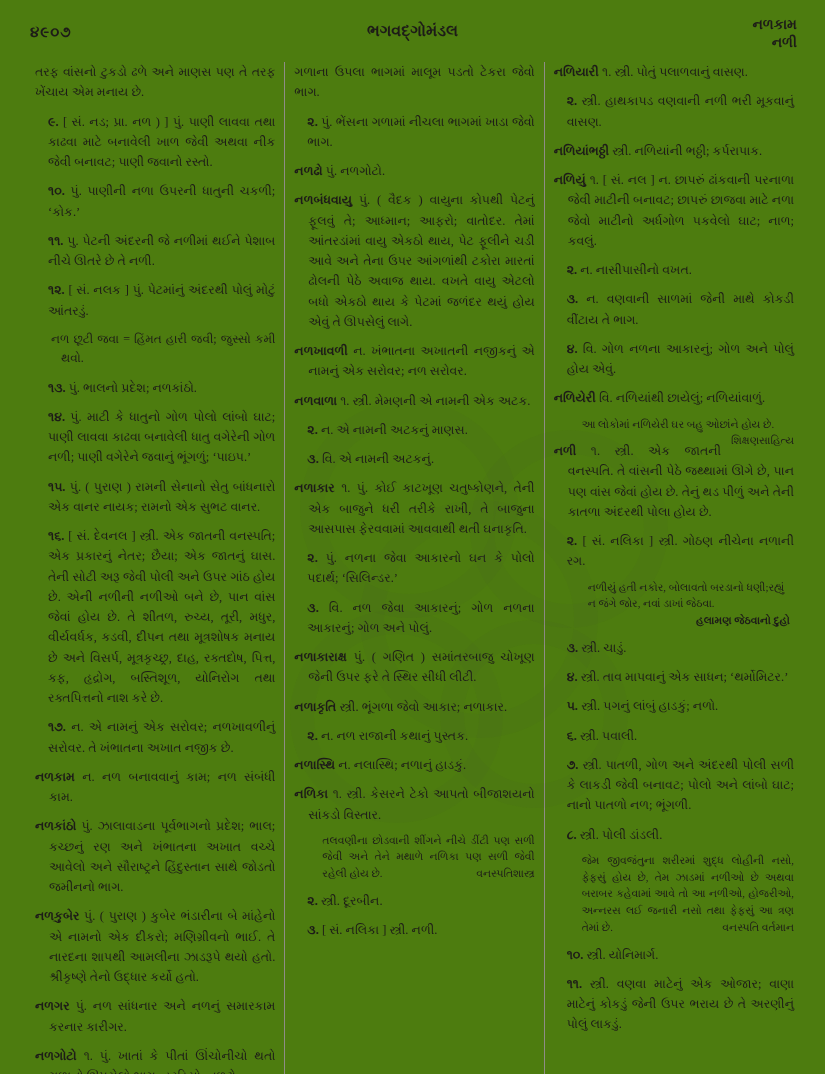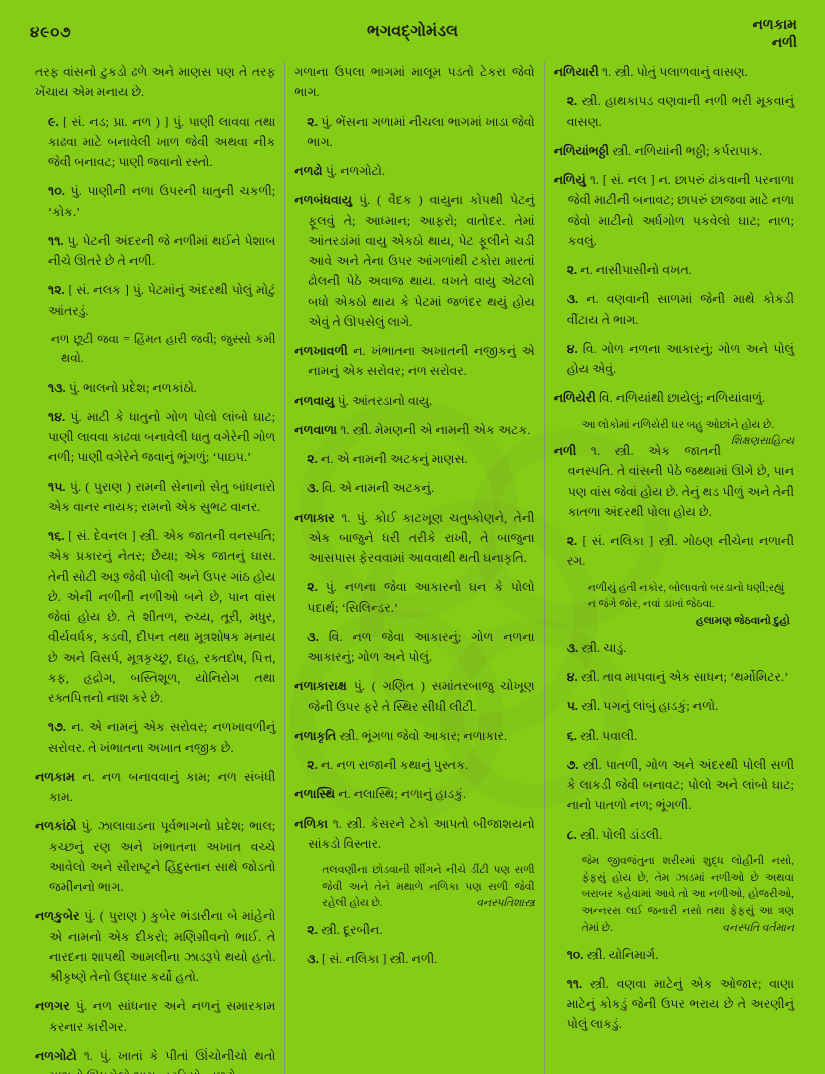--- a/index.html
+++ b/index.html
@@ -1,40 +1,40 @@
 <!DOCTYPE html>
 <html lang="gu"><head>
 <meta charset="utf-8">
 <title>ભગવદ્ગોમંડલ</title>
 <style>
   html,body{margin:0;padding:0;background:#d8d5cf;}
   .page{
     position:relative;width:825px;height:1074px;margin:0 auto;
-    background:#84cc16;color:#1d1b18;overflow:hidden;
+    background:#4d7c0f;color:#1d1b18;overflow:hidden;
     font-family:"Liberation Serif","DejaVu Serif",serif;
   }
   
   .header{position:relative;height:60px;}
   .page-number{position:absolute;left:30px;top:24px;font-weight:bold;font-size:15px;letter-spacing:1px;}
   .book-title{position:absolute;left:0;right:0;top:22px;text-align:center;font-weight:bold;font-size:16px;}
   .guide-words{position:absolute;right:28px;top:16px;text-align:right;font-weight:bold;font-size:14px;line-height:1.3;}
   .guide-words span{display:block;}
   
   .columns{display:flex;align-items:stretch;padding:2px 22px 0 26px;min-height:985px;}
   .col{flex:1 1 0;padding:0 9px 12px 9px;min-width:0;}
   .col + .col{border-left:1px solid #8f8c86;}
   .blk{margin:0 0 9px;font-size:12.5px;line-height:1.62;text-align:justify;}
   .hw{font-weight:bold;}
   .num{font-weight:bold;}
   .b-cont{}
   .b-entry{padding-left:14px;text-indent:-14px;}
   .b-sense{padding-left:13px;}
   .b-idiom{padding-left:26px;text-indent:-10px;font-size:12px;}
   .b-quote{padding-left:28px;font-size:10.8px;line-height:1.55;margin-top:-2px;}
-  .b-quote .src{float:right;margin-left:10px;font-size:10.8px;font-style:italic;}
+  .b-quote .src{float:right;margin-left:10px;font-size:10.8px;}
   .b-verse{padding-left:34px;font-size:10.8px;line-height:1.55;margin-top:-2px;text-align:left;}
   .b-verse .src{display:block;text-align:right;padding-right:4px;font-weight:bold;}
   
   .wm{position:absolute;border-radius:50%;border:24px solid rgba(70,66,60,0.045);pointer-events:none;}
   .wm1{width:170px;height:170px;left:300px;top:400px;}
   .wm2{width:190px;height:190px;left:360px;top:500px;}
   .wm3{width:165px;height:165px;left:290px;top:610px;}
   .wm4{width:150px;height:150px;left:470px;top:430px;}
   .wm5{width:140px;height:140px;left:440px;top:620px;}
 </style>
@@ -75,21 +75,20 @@
         <p class="blk b-entry"><span class="hw">નળકુબેર</span> <span class="txt">પું. ( પુરાણ ) કુબેર ભંડારીના બે માંહેનો એ નામનો એક દીકરો; મણિગ્રીવનો ભાઈ. તે નારદના શાપથી આમલીના ઝાડરૂપે થયો હતો. શ્રીકૃષ્ણે તેનો ઉદ્ધાર કર્યો હતો.</span></p>
         <p class="blk b-entry"><span class="hw">નળગર</span> <span class="txt">પું. નળ સાંધનાર અને નળનું સમારકામ કરનાર કારીગર.</span></p>
         <p class="blk b-entry"><span class="hw">નળગોટો</span> <span class="txt">૧. પું. ખાતાં કે પીતાં ઊંચોનીચો થતો ગળાનો ઊપસેલો ભાગ; હરડિયો; નળઢો;</span></p>
       </div>
       <div class="col">
         <p class="blk b-cont"><span class="txt">ગળાના ઉપલા ભાગમાં માલૂમ પડતો ટેકરા જેવો ભાગ.</span></p>
         <p class="blk b-sense"><span class="num">૨.</span> <span class="txt">પું. ભેંસના ગળામાં નીચલા ભાગમાં ખાડા જેવો ભાગ.</span></p>
         <p class="blk b-entry"><span class="hw">નળઢો</span> <span class="txt">પું. નળગોટો.</span></p>
         <p class="blk b-entry"><span class="hw">નળબંધવાયુ</span> <span class="txt">પું. ( વૈદક ) વાયુના કોપથી પેટનું ફૂલવું તે; આધ્માન; આફરો; વાતોદર. તેમાં આંતરડાંમાં વાયુ એકઠો થાય, પેટ ફૂલીને ચડી આવે અને તેના ઉપર આંગળાંથી ટકોરા મારતાં ઢોલની પેઠે અવાજ થાય. વખતે વાયુ એટલો બધો એકઠો થાય કે પેટમાં જળંદર થયું હોય એવું તે ઊપસેલું લાગે.</span></p>
         <p class="blk b-entry"><span class="hw">નળખાવળી</span> <span class="txt">ન. ખંભાતના અખાતની નજીકનું એ નામનું એક સરોવર; નળ સરોવર.</span></p>
-        <p class="blk b-entry"><span class="hw">નળવાયુ</span> <span class="txt">પું. આંતરડાનો વાયુ.</span></p>
         <p class="blk b-entry"><span class="hw">નળવાળા</span> <span class="txt">૧. સ્ત્રી. મેમણની એ નામની એક અટક.</span></p>
         <p class="blk b-sense"><span class="num">૨.</span> <span class="txt">ન. એ નામની અટકનું માણસ.</span></p>
         <p class="blk b-sense"><span class="num">૩.</span> <span class="txt">વિ. એ નામની અટકનું.</span></p>
         <p class="blk b-entry"><span class="hw">નળાકાર</span> <span class="txt">૧. પું. કોઈ કાટખૂણ ચતુષ્કોણને, તેની એક બાજુને ધરી તરીકે રાખી, તે બાજુના આસપાસ ફેરવવામાં આવવાથી થતી ઘનાકૃતિ.</span></p>
         <p class="blk b-sense"><span class="num">૨.</span> <span class="txt">પું. નળના જેવા આકારનો ઘન કે પોલો પદાર્થ; ‘સિલિન્ડર.’</span></p>
         <p class="blk b-sense"><span class="num">૩.</span> <span class="txt">વિ. નળ જેવા આકારનું; ગોળ નળના આકારનું; ગોળ અને પોલું.</span></p>
         <p class="blk b-entry"><span class="hw">નળાકારાક્ષ</span> <span class="txt">પું. ( ગણિત ) સમાંતરબાજુ ચોખૂણ જેની ઉપર ફરે તે સ્થિર સીધી લીટી.</span></p>
         <p class="blk b-entry"><span class="hw">નળાકૃતિ</span> <span class="txt">સ્ત્રી. ભૂંગળા જેવો આકાર; નળાકાર.</span></p>
         <p class="blk b-sense"><span class="num">૨.</span> <span class="txt">ન. નળ રાજાની કથાનું પુસ્તક.</span></p>
         <p class="blk b-entry"><span class="hw">નળાસ્થિ</span> <span class="txt">ન. નલાસ્થિ; નળાનું હાડકું.</span></p>

